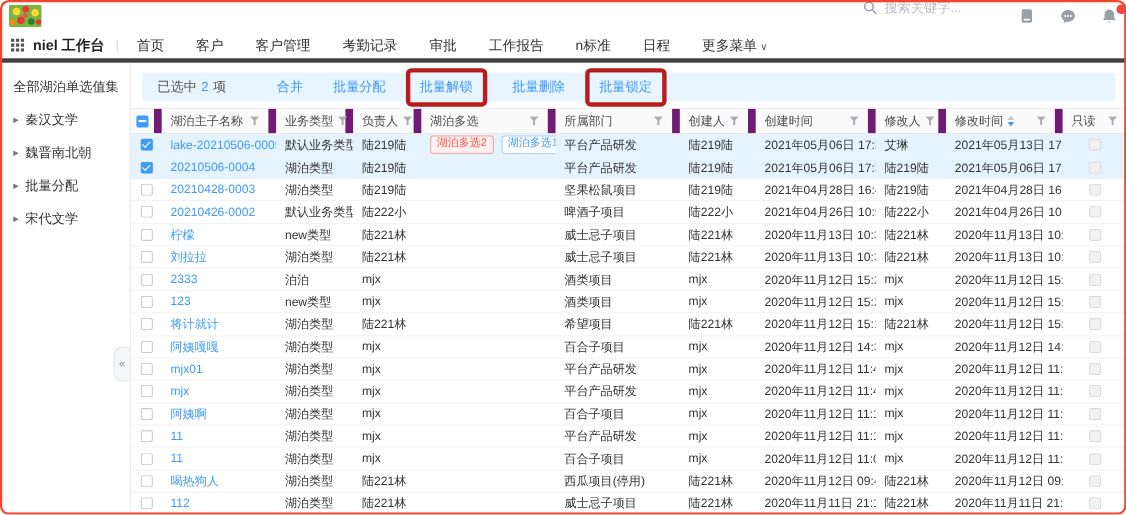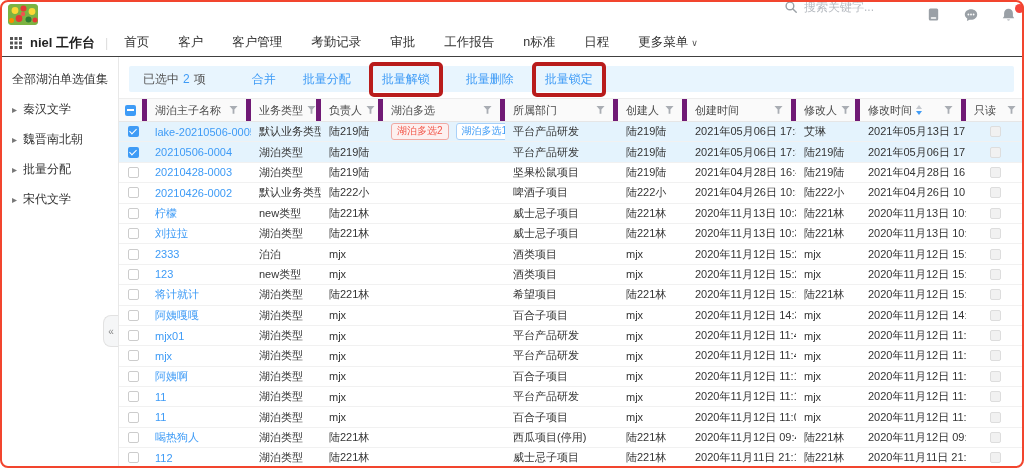--- a/index.html
+++ b/index.html
@@ -11,21 +11,21 @@
   .topbar { position:relative; height:29px; display:flex; align-items:center; padding:0 8px; background:#fff; }
   .logo { width:30px; height:21px; border-radius:3px; overflow:hidden; display:inline-block; }
   .search-box { position:absolute; left:784px; top:0; height:29px; display:flex; align-items:flex-start; gap:6px; }
   .search-input { border:none; outline:none; font-size:12px; color:#333; width:110px; background:transparent; }
   .search-input::placeholder { color:#b8bcc2; }
   .top-icons { position:absolute; right:8px; top:0; height:29px; display:flex; align-items:center; gap:22px; }
   .icon-btn { position:relative; display:inline-flex; align-items:center; }
   .badge { position:absolute; right:-8px; top:-3px; width:9px; height:9px; border-radius:50%; background:#f5453d; }
 
   
-  .navbar { height:28px; display:flex; align-items:center; padding:0 10px; border-bottom:1px solid #404040; font-size:12.5px; color:#333; background:#fff; }
+  .navbar { height:28px; display:flex; align-items:center; padding:0 10px; border-bottom:4px solid #404040; font-size:12.5px; color:#333; background:#fff; }
   .brand { font-weight:700; font-size:13px; color:#222; margin:0 10px 0 8px; white-space:nowrap; }
   .nav-divider { color:#ddd; margin-right:16px; }
   .nav-item { margin-right:29px; cursor:pointer; white-space:nowrap; }
   .nav-caret { font-size:9px; color:#555; margin-left:3px; }
 
   
   .content { display:flex; height:410px; }
   .sidebar { width:119px; border-right:1px solid #e8e8e8; padding:14px 0 0 12px; position:relative; font-size:12px; color:#333; flex:none; }
   .sidebar-title { margin-bottom:13px; white-space:nowrap; }
   .tree-item { display:flex; align-items:center; gap:6px; margin-bottom:13px; cursor:pointer; }
@@ -39,21 +39,21 @@
   .toolbar-bar { background:#e8f5fe; height:26px; border-radius:2px; display:flex; align-items:center; padding:0 14px; font-size:12px; color:#555; }
   .sel-count { color:#3e9bf6; margin:0 4px; }
   .action-wrap { margin-left:27px; display:inline-flex; align-items:center; }
   .action { color:#3e9bf6; cursor:pointer; white-space:nowrap; }
   .action-wrap:first-of-type { margin-left:46px; }
   .red-annot { border:4px solid #b91c1c; border-radius:5px; padding:5px 9px; margin-left:18px; margin-right:-4px; background:transparent; }
 
   
   .tbl { flex:1; overflow:hidden; font-size:11px; --cols:28px 104px 70px 62px 122px 113px 69px 109px 64px 106px 1fr; }
   .thead { display:grid; grid-template-columns:var(--cols); height:24px; align-items:center; background:#fafafa; border-top:1px solid #ededed; border-bottom:1px solid #e6e6e6; color:#4a4a4a; }
-  .th { display:flex; align-items:center; justify-content:space-between; height:100%; padding:0 8px 0 8px; border-right:5px solid #701a75; }
+  .th { display:flex; align-items:center; justify-content:space-between; height:100%; padding:0 8px 0 8px; border-right:7px solid #701a75; }
   .th:last-child { border-right:none; }
   .th-select { justify-content:center; padding:0; }
   .th-left { display:flex; align-items:center; }
   .th-label { white-space:nowrap; }
   .funnel { width:9px; height:9px; flex:none; margin-left:4px; clip-path:polygon(0 0,100% 0,60% 45%,60% 92%,40% 92%,40% 45%); background:#a9adb3; cursor:pointer; }
   .sorter { display:inline-flex; flex-direction:column; gap:1.5px; margin-left:4px; cursor:pointer; }
   .car-up { width:0; height:0; border-left:3.5px solid transparent; border-right:3.5px solid transparent; border-bottom:4px solid #c3c7cd; }
   .car-down { width:0; height:0; border-left:3.5px solid transparent; border-right:3.5px solid transparent; border-top:4px solid #3e9bf6; }
 
   .tbody .tr { display:grid; grid-template-columns:var(--cols); height:20.4px; align-items:center; border-bottom:1px solid #f1f1f1; background:#fff; }

